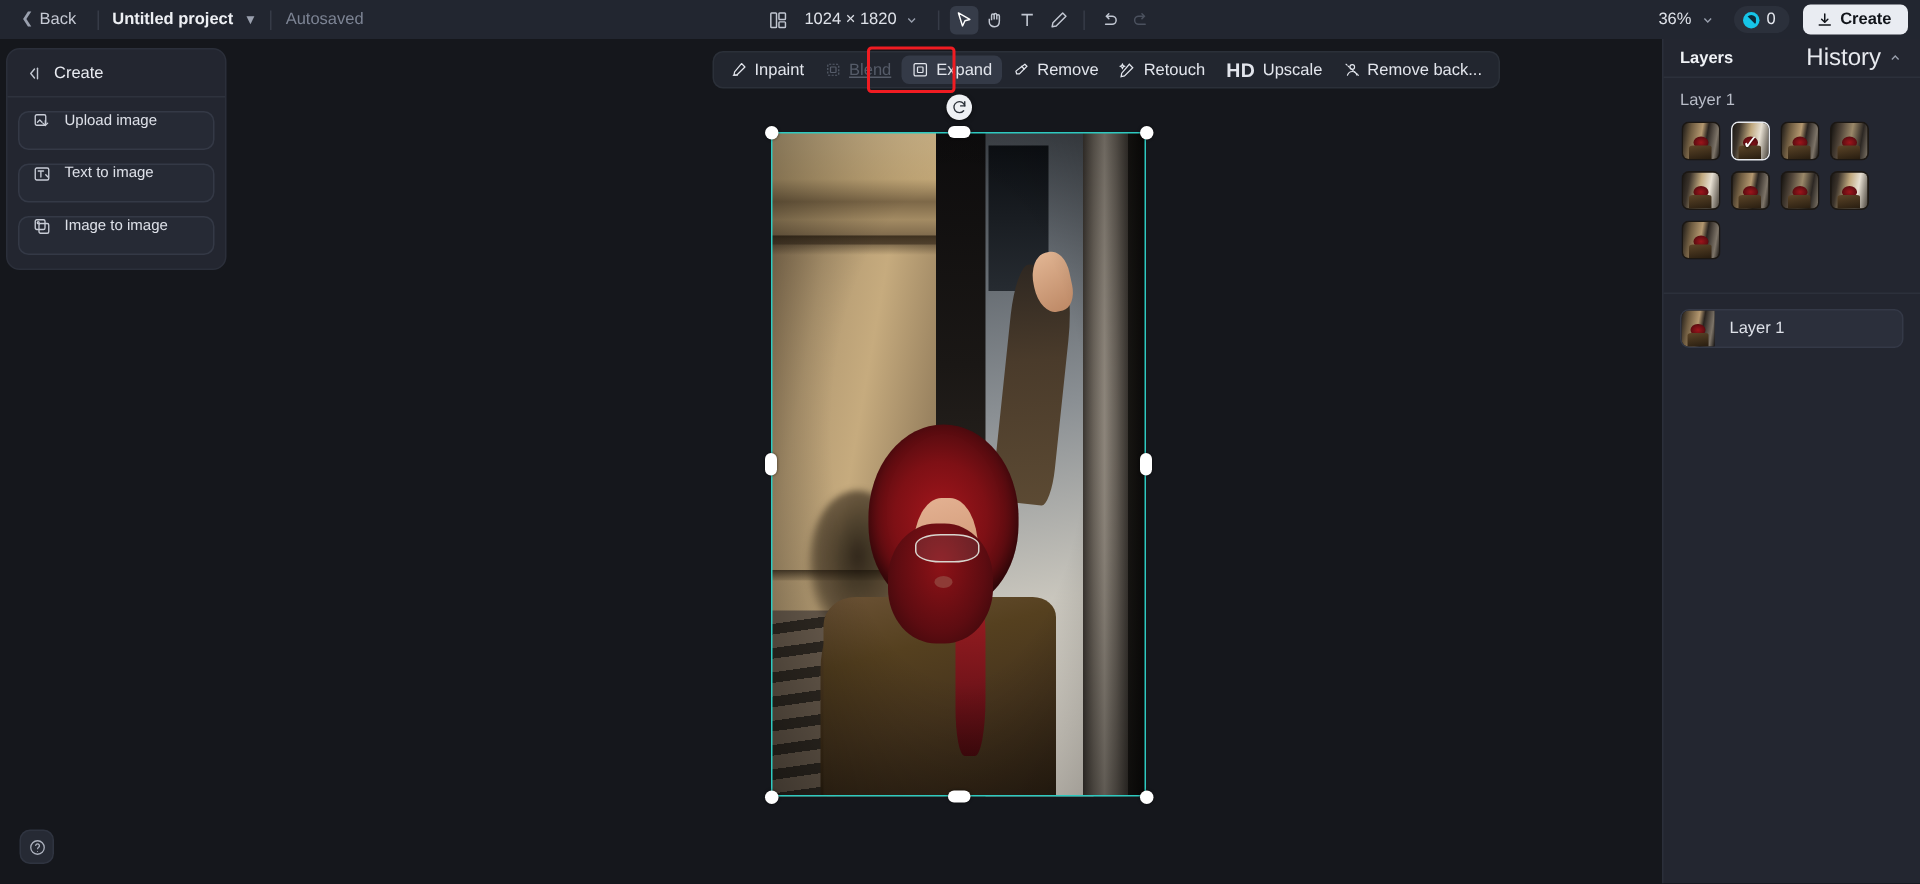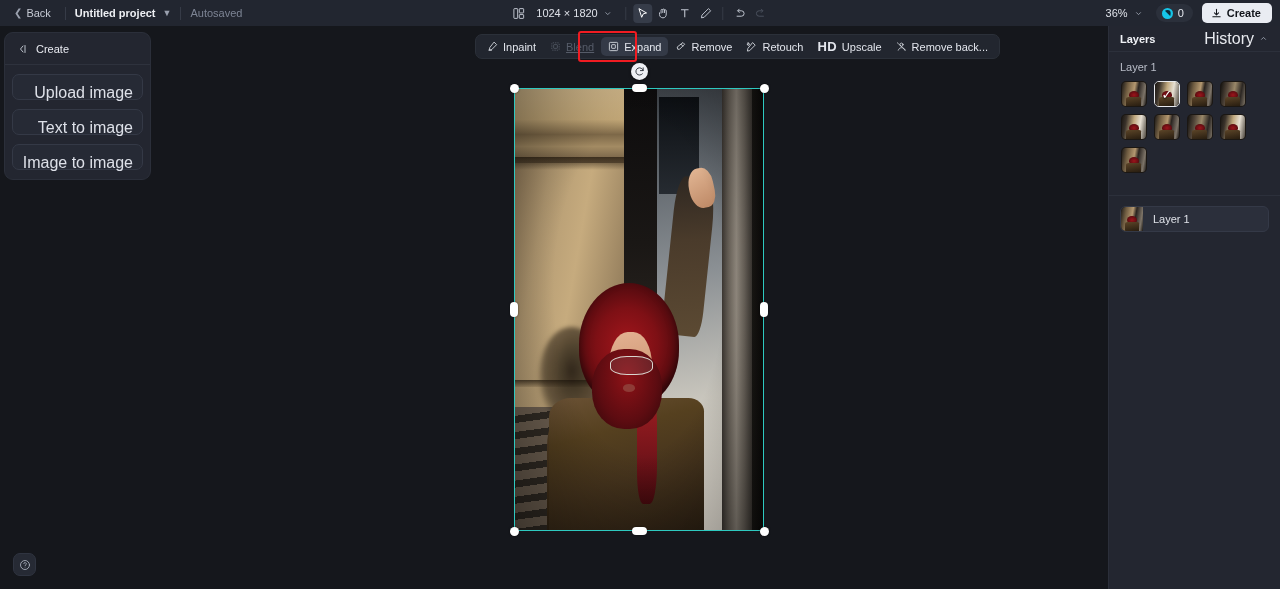--- a/index.html
+++ b/index.html
@@ -85,24 +85,24 @@
     border: 1px solid #2b2f3a;
   }
   .lp-head {
     display: flex; align-items: center; gap: 8px;
     height: 32px; padding: 0 11px;
     border-bottom: 1px solid #2e323d;
   }
   .lp-head-label { font-size: 11px; color: #e9ebf1; font-weight: 400; }
   .lp-body { padding: 9px 7px 0 7px; display: flex; flex-direction: column; gap: 9px; }
   .lp-btn {
-    display: flex; align-items: flex-end; gap: 9px;
+    display: flex; align-items: flex-start; gap: 9px;
     height: 26px; padding: 0 9px;
     background: #262a35; border: 1px solid #343946; border-radius: 7px;
-    font-size: 16px; color: #dde0e8; cursor: pointer; flex-direction: column;
+    font-size: 10px; color: #dde0e8; cursor: pointer;
   }
 
   
   .act-toolbar {
     position: absolute; left: 427px; top: 34px;
     height: 25px; display: flex; align-items: center;
     background: #22262f; border-radius: 7px;
     padding: 0 4px; border: 1px solid #2b3039; margin-left: 48px;
   }
   .act-item {

